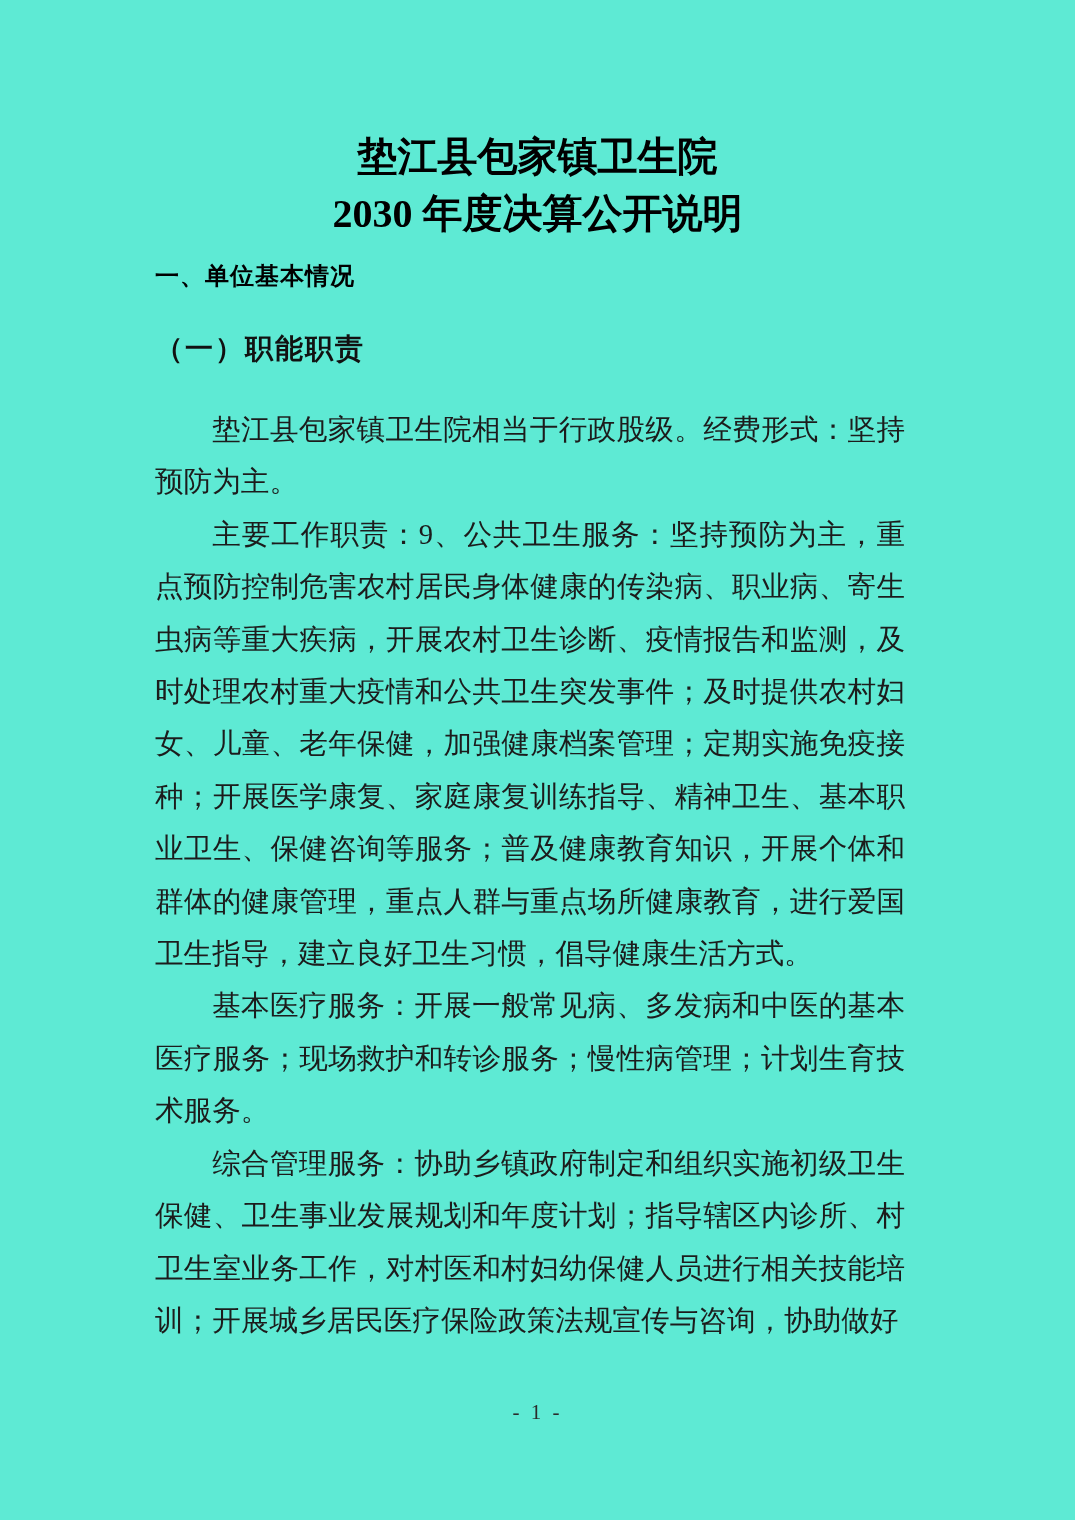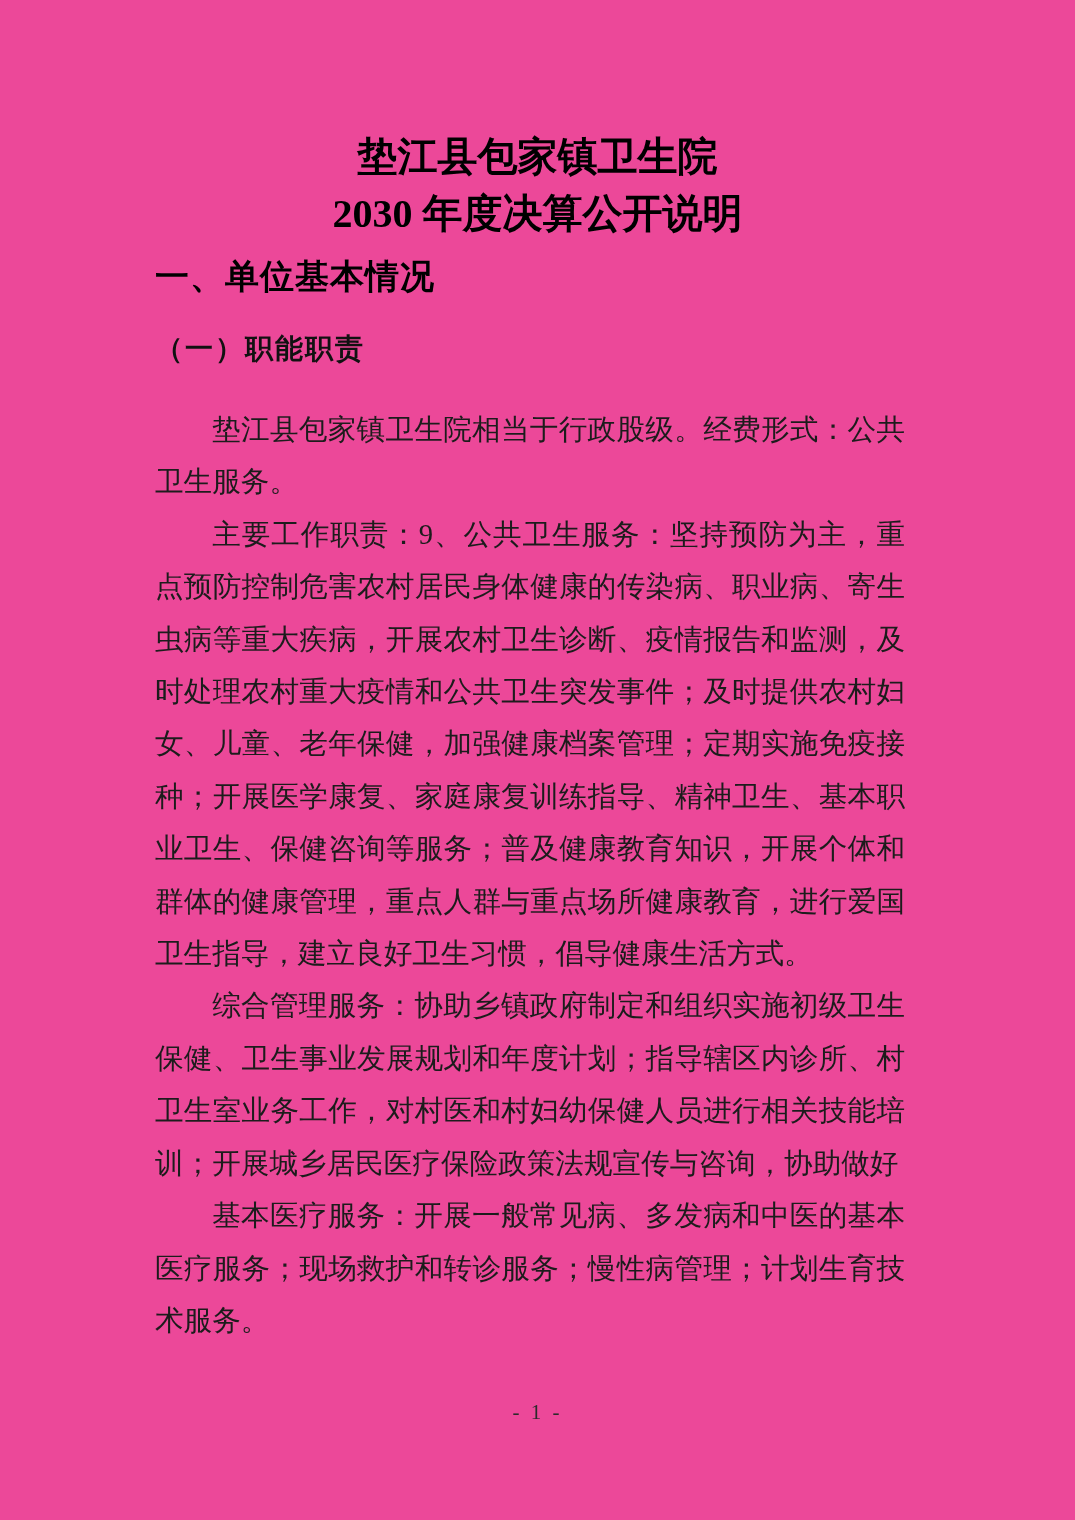--- a/index.html
+++ b/index.html
@@ -2,41 +2,41 @@
 <html lang="zh"><head>
 <meta charset="utf-8">
 <style>
   * { margin: 0; padding: 0; box-sizing: border-box; }
   html, body { background: #ffffff; }
   .page {
     position: relative;
     width: 1075px;
     height: 1520px;
     margin: 0 auto;
-    background: #ec4899;
+    background: #5eead4;
     overflow: hidden;
     font-family: "Liberation Serif", "DejaVu Serif", serif;
     color: #000000;
   }
   .title-block {
     margin-top: 128px;
     text-align: center;
     font-weight: 700;
     font-size: 40px;
     line-height: 57px;
     color: #000000;
   }
   .content {
     width: 750px;
     margin-left: 155px;
   }
   .section-heading {
     margin-top: 16px;
     font-family: "Liberation Sans", "DejaVu Sans", sans-serif;
-    font-size: 34px;
+    font-size: 24px;
     line-height: 36px;
     font-weight: 700;
     letter-spacing: 1px;
     color: #000000;
   }
   .sub-heading {
     margin-top: 38px;
     font-size: 28px;
     line-height: 34px;
     font-weight: 700;
@@ -76,23 +76,23 @@
     <div class="title-line">2030 年度决算公开说明</div>
   </header>
 
   <div class="content">
 
     <h2 class="section-heading">一、单位基本情况</h2>
 
     <h3 class="sub-heading">（一）职能职责</h3>
 
     <div class="paragraphs">
-      <p class="body-para">垫江县包家镇卫生院相当于行政股级。经费形式：公共卫生服务。</p>
+      <p class="body-para">垫江县包家镇卫生院相当于行政股级。经费形式：坚持预防为主。</p>
       <p class="body-para">主要工作职责：9、公共卫生服务：坚持预防为主，重点预防控制危害农村居民身体健康的传染病、职业病、寄生虫病等重大疾病，开展农村卫生诊断、疫情报告和监测，及时处理农村重大疫情和公共卫生突发事件；及时提供农村妇女、儿童、老年保健，加强健康档案管理；定期实施免疫接种；开展医学康复、家庭康复训练指导、精神卫生、基本职业卫生、保健咨询等服务；普及健康教育知识，开展个体和群体的健康管理，重点人群与重点场所健康教育，进行爱国卫生指导，建立良好卫生习惯，倡导健康生活方式。</p>
+      <p class="body-para">基本医疗服务：开展一般常见病、多发病和中医的基本医疗服务；现场救护和转诊服务；慢性病管理；计划生育技术服务。</p>
       <p class="body-para">综合管理服务：协助乡镇政府制定和组织实施初级卫生保健、卫生事业发展规划和年度计划；指导辖区内诊所、村卫生室业务工作，对村医和村妇幼保健人员进行相关技能培训；开展城乡居民医疗保险政策法规宣传与咨询，协助做好</p>
-      <p class="body-para">基本医疗服务：开展一般常见病、多发病和中医的基本医疗服务；现场救护和转诊服务；慢性病管理；计划生育技术服务。</p>
     </div>
 
   </div>
 
   <footer class="page-footer">- 1 -</footer>
 
 </div>
 
 </body></html>

